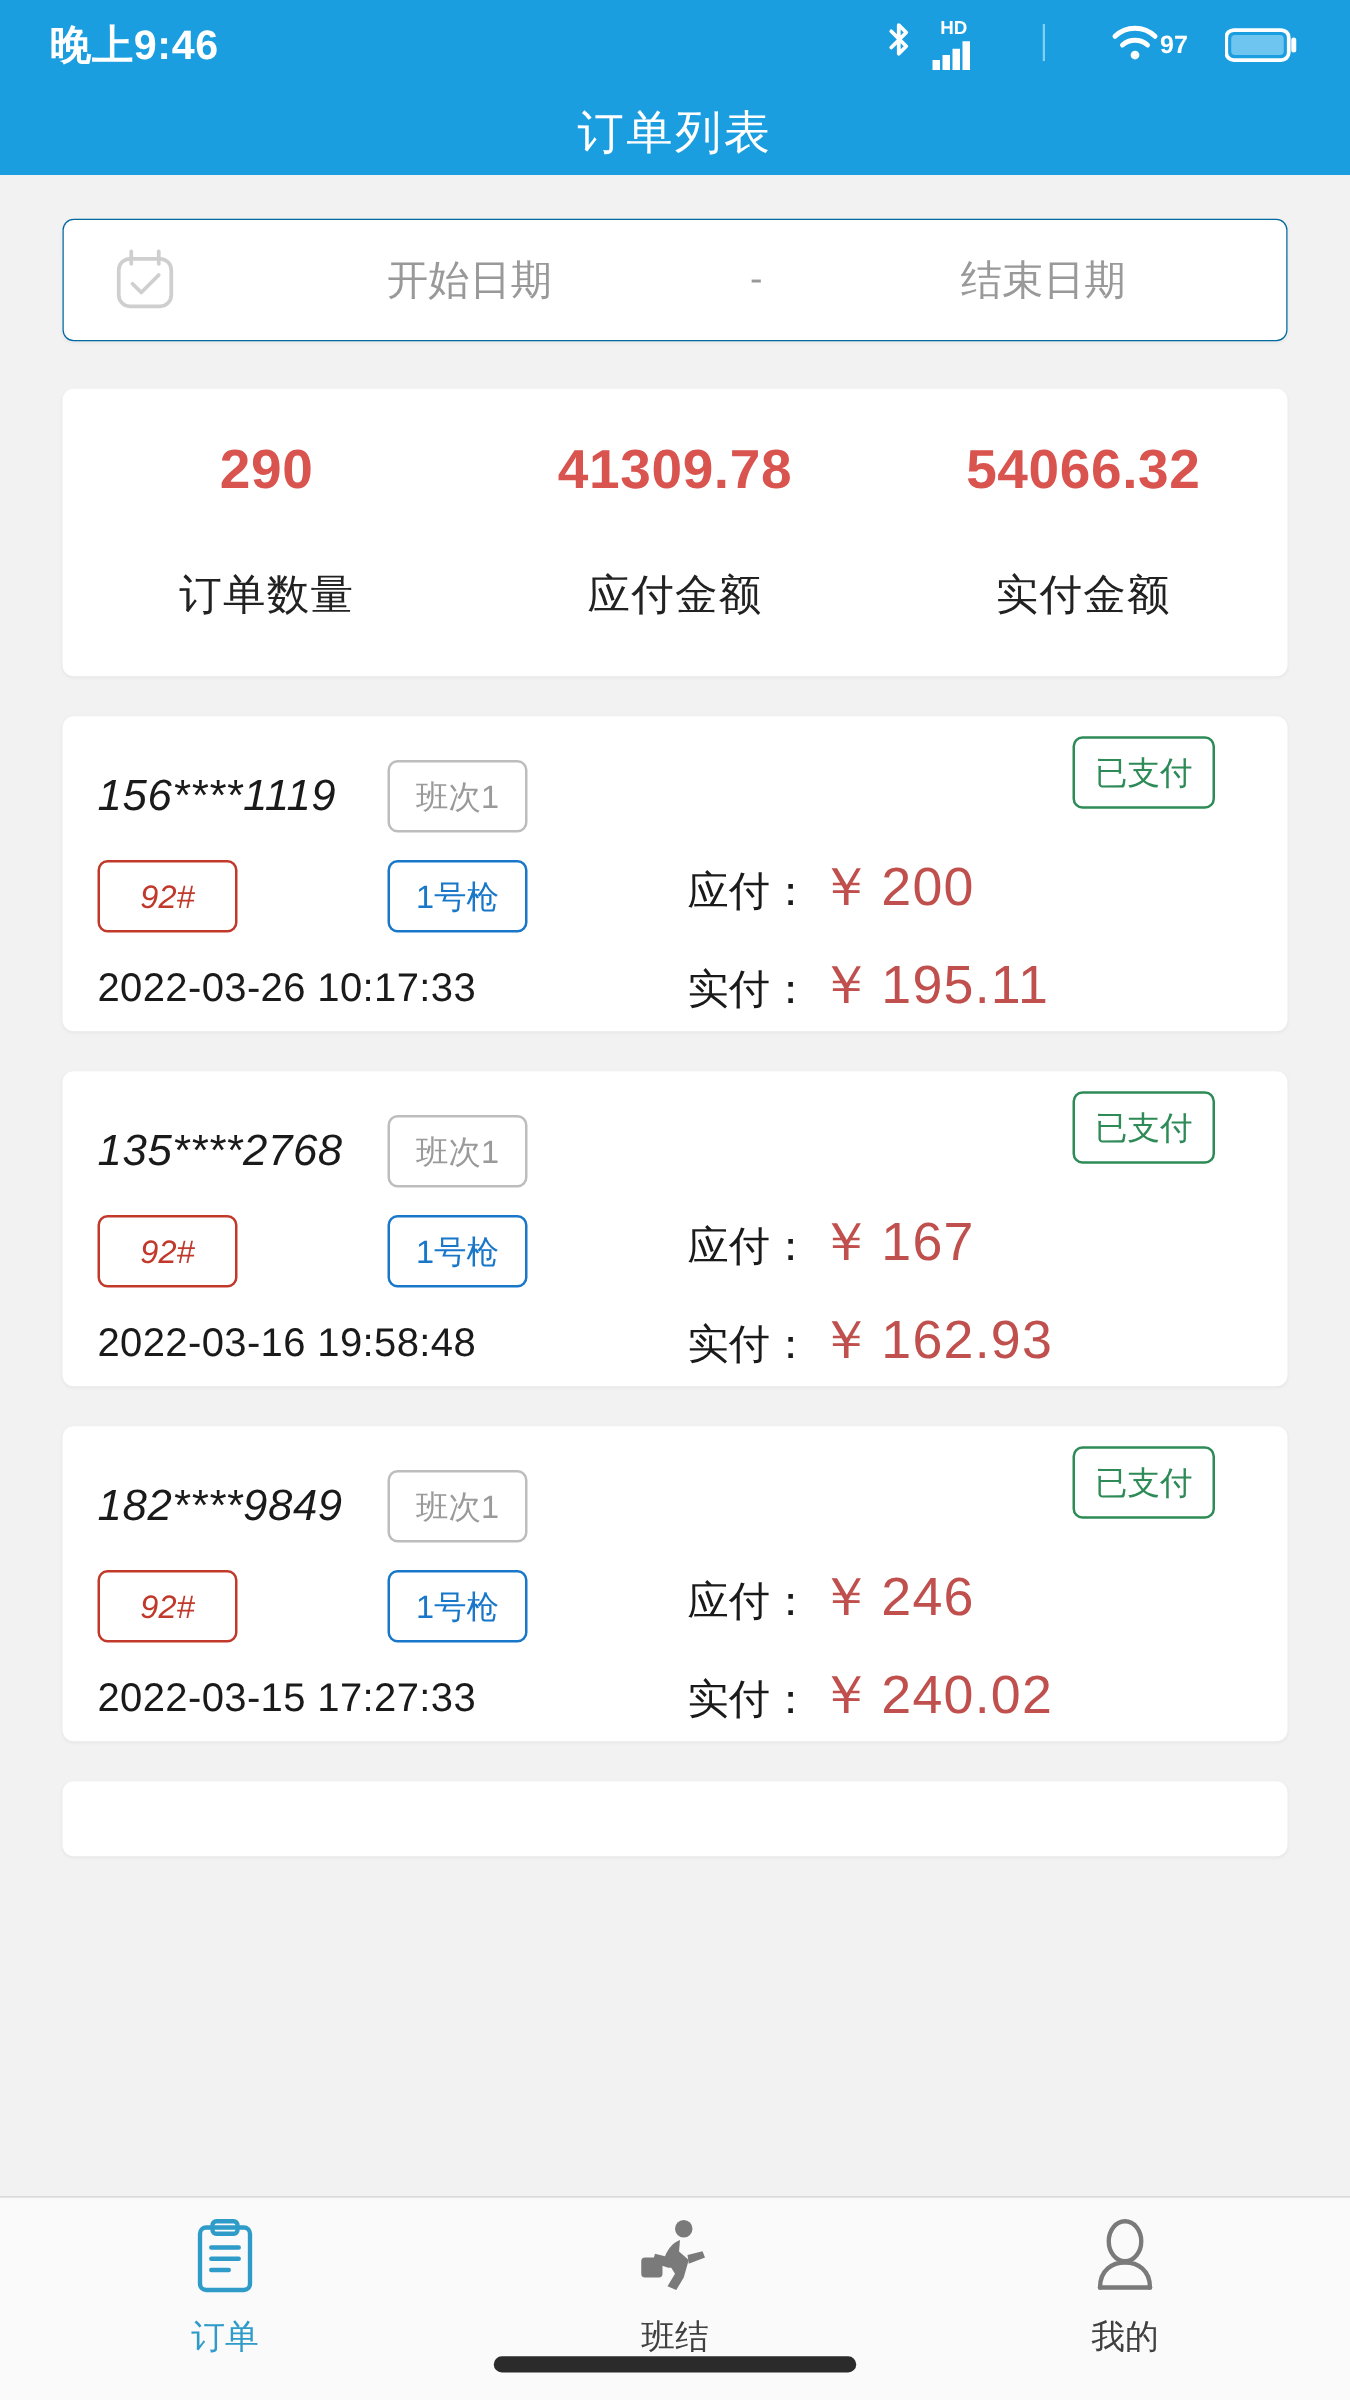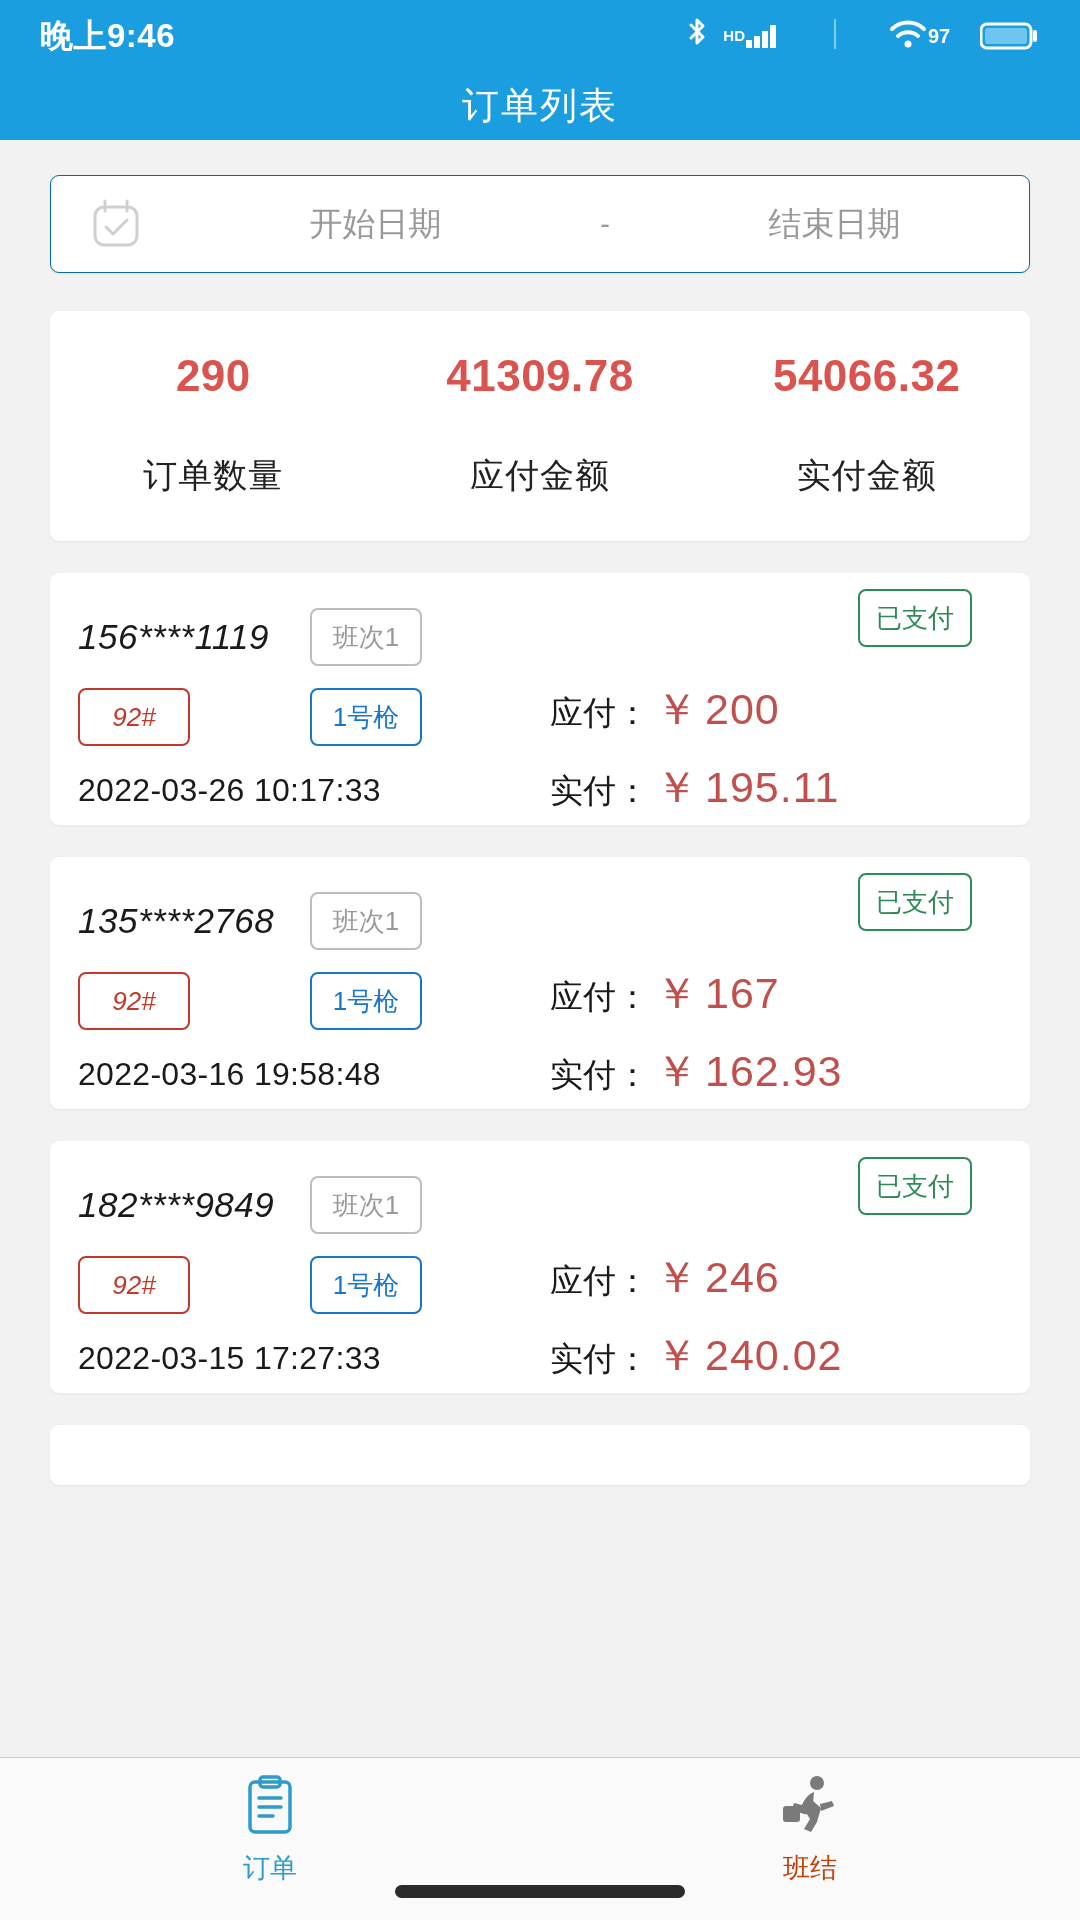--- a/index.html
+++ b/index.html
@@ -13,21 +13,21 @@
 
   
   .statusbar{
     height:72px; background:#1a9ee0; color:#fff;
     display:flex; align-items:center; justify-content:space-between;
     padding:0 40px;
   }
   .status-time{ font-size:33px; font-weight:bold; letter-spacing:.5px; }
   .status-icons{ display:flex; align-items:center; gap:13px; }
   .ic{ display:block;padding-left:40px; }
-  .hd-wrap{ display:flex; flex-direction:row; align-items:center; justify-content:flex-start; }
+  .hd-wrap{ display:flex; flex-direction:column; align-items:center; justify-content:flex-start; }
   .hd-txt{ font-size:15px; font-weight:bold; line-height:1; margin-bottom:1px; }
 
   
   .titlebar{
     height:68px; background:#1a9ee0; color:#fff;
     display:flex; align-items:center; justify-content:center;
     font-size:37px; letter-spacing:2px;
   }
 
   
@@ -103,21 +103,21 @@
 
   
   .tabbar{
     position:absolute; left:0; right:0; bottom:0; height:163px;
     background:#fafafa; border-top:1px solid #d0d0d0;
     display:flex; align-items:flex-start; padding-top:16px;
   }
   .tab{ flex:1; display:flex; flex-direction:column; align-items:center; gap:10px; }
   .tab-lbl{ font-size:27px; }
   .tab-active .tab-lbl{ color:#2e9bc9; }
-  .tab-idle .tab-lbl{ color:#c2410c; }
+  .tab-idle .tab-lbl{ color:#404040; }
 
   .home-indicator{
     position:absolute; bottom:22px; left:50%; transform:translateX(-50%);
     width:290px; height:13px; border-radius:7px; background:#2b2b2b;
   }
 </style>
 </head>
 <body>
 
 <div id="phone">
@@ -294,17 +294,27 @@
           <circle cx="37" cy="9" r="7" fill="#7a7a7a"></circle>
           <path d="M34 18 C28 20 24 26 22 31 L14 29 L12 36 L24 40 C27 41 30 39 31 36 L33 30" fill="#7a7a7a"></path>
           <path d="M33 27 L41 34 L37 48 L31 58 L24 55 L30 45 L25 37 Z" fill="#7a7a7a"></path>
           <path d="M40 30 L52 27 L54 32 L41 37 Z" fill="#7a7a7a"></path>
           <rect x="3" y="32" width="17" height="16" rx="3" fill="#7a7a7a"></rect>
         </svg>
       </span>
       <span class="tab-lbl">班结</span>
     </div>
 
+    <div class="tab tab-idle">
+      <span>
+        <svg width="56" height="62" viewBox="0 0 56 62">
+          <ellipse cx="28" cy="19" rx="13" ry="16" fill="none" stroke="#7a7a7a" stroke-width="3.5"></ellipse>
+          <path d="M8 56 C8 42 18 36 28 36 C38 36 48 42 48 56" fill="none" stroke="#7a7a7a" stroke-width="3.5" stroke-linecap="round"></path>
+          <path d="M8 56 H48" stroke="#7a7a7a" stroke-width="3.5" stroke-linecap="round"></path>
+        </svg>
+      </span>
+      <span class="tab-lbl">我的</span>
+    </div>
 
     <div class="home-indicator"></div>
   </div>
 
 </div>
 
 </body></html>

